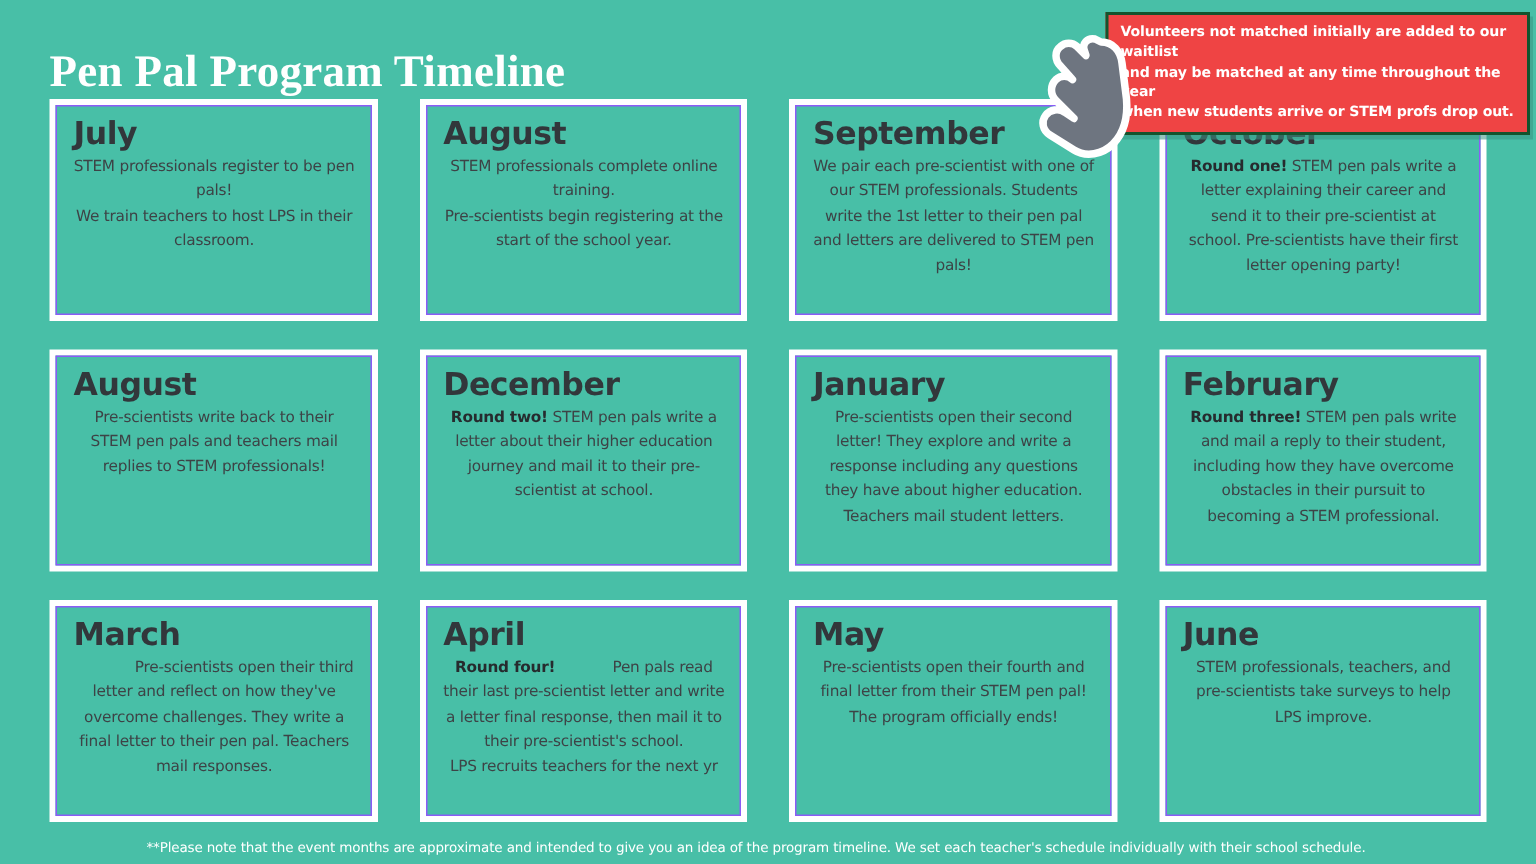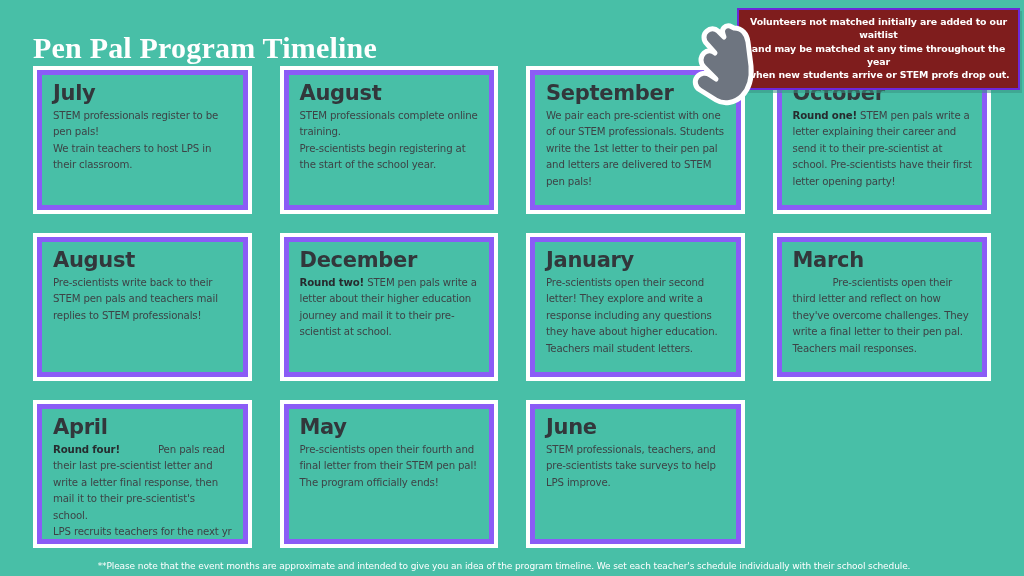--- a/index.html
+++ b/index.html
@@ -39,52 +39,53 @@
     column-gap: 28px;
     row-gap: 19px;
   }
   .card {
     background: #ffffff;
     padding: 4px;
   }
   .card-inner {
     width: 100%; height: 100%;
     background: #48bfa7;
-    border: 5px solid #8b5cf6;
+    border: 1px solid #8b5cf6;
     padding: 7px 10px 6px 11px;
     overflow: hidden;
   }
   .month {
     font-family: "DejaVu Sans", sans-serif;
     font-weight: bold;
     font-size: 21px;
     line-height: 1.08;
     color: #32373b;
     letter-spacing: -0.3px;
     margin-bottom: 3px;
   }
   .body-text {
     font-family: "DejaVu Sans", sans-serif;
     font-size: 10.2px;
     line-height: 1.62;
     color: #3d4346;
     letter-spacing: -0.15px;
+    text-align: center;
   }
   .body-text b { font-weight: bold; color: #262b2e; }
 
   
   .tooltip {
     position: absolute;
     left: 737px; top: 8px;
     width: 283px;
-    background: #7f1d1d;
-    border: 2px solid #6d28d9;
+    background: #ef4444;
+    border: 2px solid #14532d;
     box-shadow: 2px 3px 0 rgba(56,150,132,0.55);
     padding: 5px 8px 6px 8px;
-    text-align: center;
+    text-align: left;
   }
   .tooltip-text {
     font-family: "DejaVu Sans", sans-serif;
     font-weight: bold;
     font-size: 9.4px;
     line-height: 1.42;
     color: #ffffff;
     letter-spacing: -0.1px;
   }
 
@@ -150,20 +151,26 @@
       <div class="card">
         <div class="card-inner">
           <div class="month">December</div>
           <div class="body-text"><b>Round two!</b><span style="white-space: pre-line;"> STEM pen pals write a letter about their higher education journey and mail it to their pre-scientist at school.</span></div>
         </div>
       </div>
       <div class="card">
         <div class="card-inner">
           <div class="month">January</div>
           <div class="body-text"><span style="white-space: pre-line;">Pre-scientists open their second letter! They explore and write a response including any questions they have about higher education. Teachers mail student letters.</span></div>
+        </div>
+      </div>
+      <div class="card">
+        <div class="card-inner">
+          <div class="month">February</div>
+          <div class="body-text"><b>Round three!</b><span style="white-space: pre-line;"> STEM pen pals write and mail a reply to their student, including how they have overcome obstacles in their pursuit to becoming a STEM professional.</span></div>
         </div>
       </div>
       <div class="card">
         <div class="card-inner">
           <div class="month">March</div>
           <div class="body-text"><span style="white-space: pre-line; margin-left: 40px;">Pre-scientists open their third letter and reflect on how they've overcome challenges. They write a final letter to their pen pal. Teachers mail responses.</span></div>
         </div>
       </div>
       <div class="card">
         <div class="card-inner">

